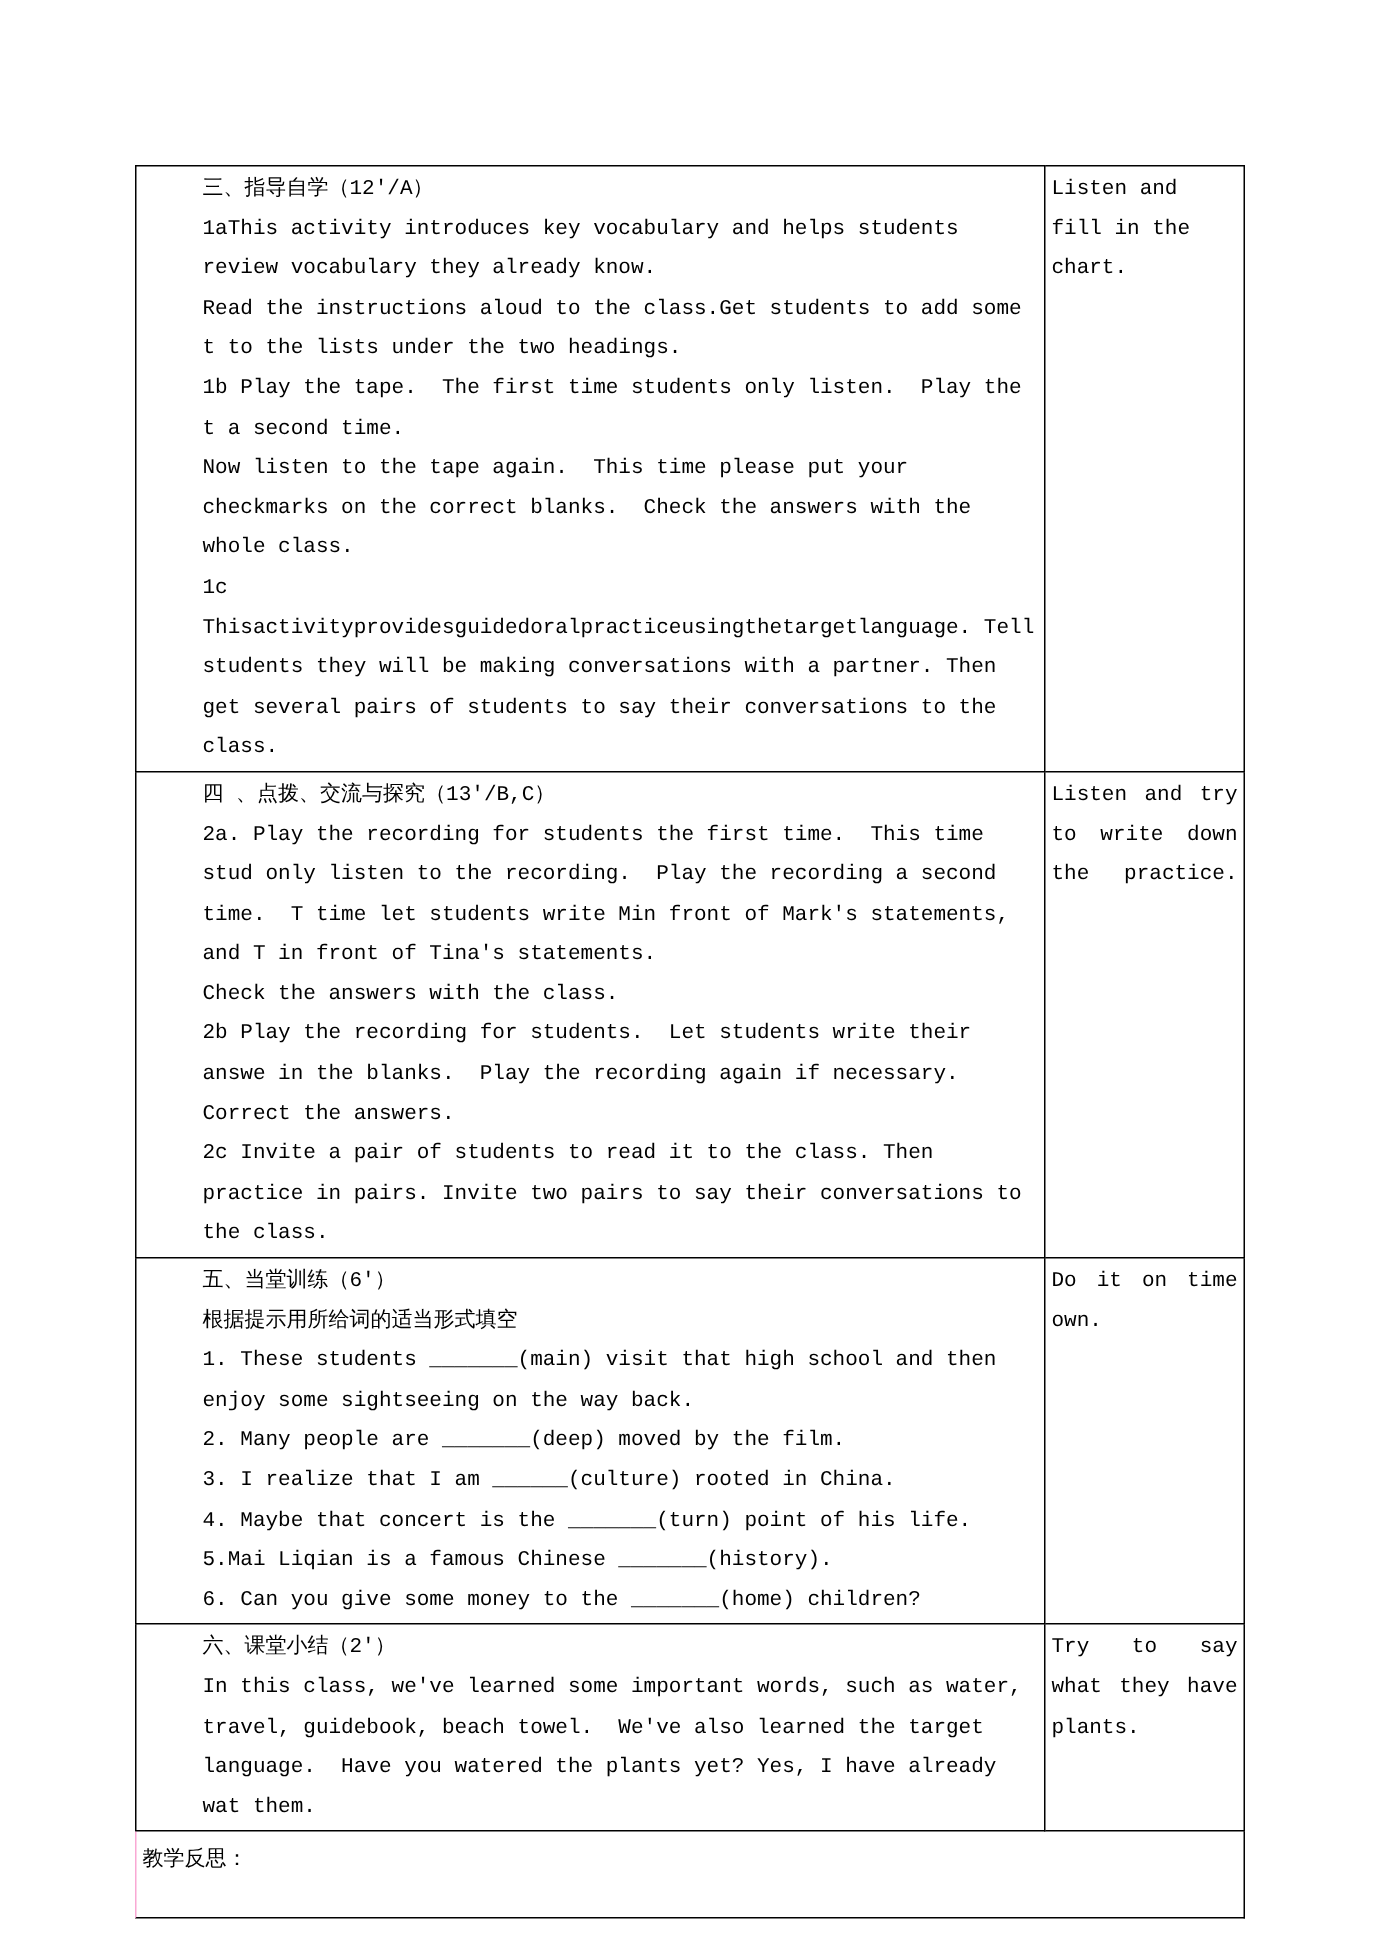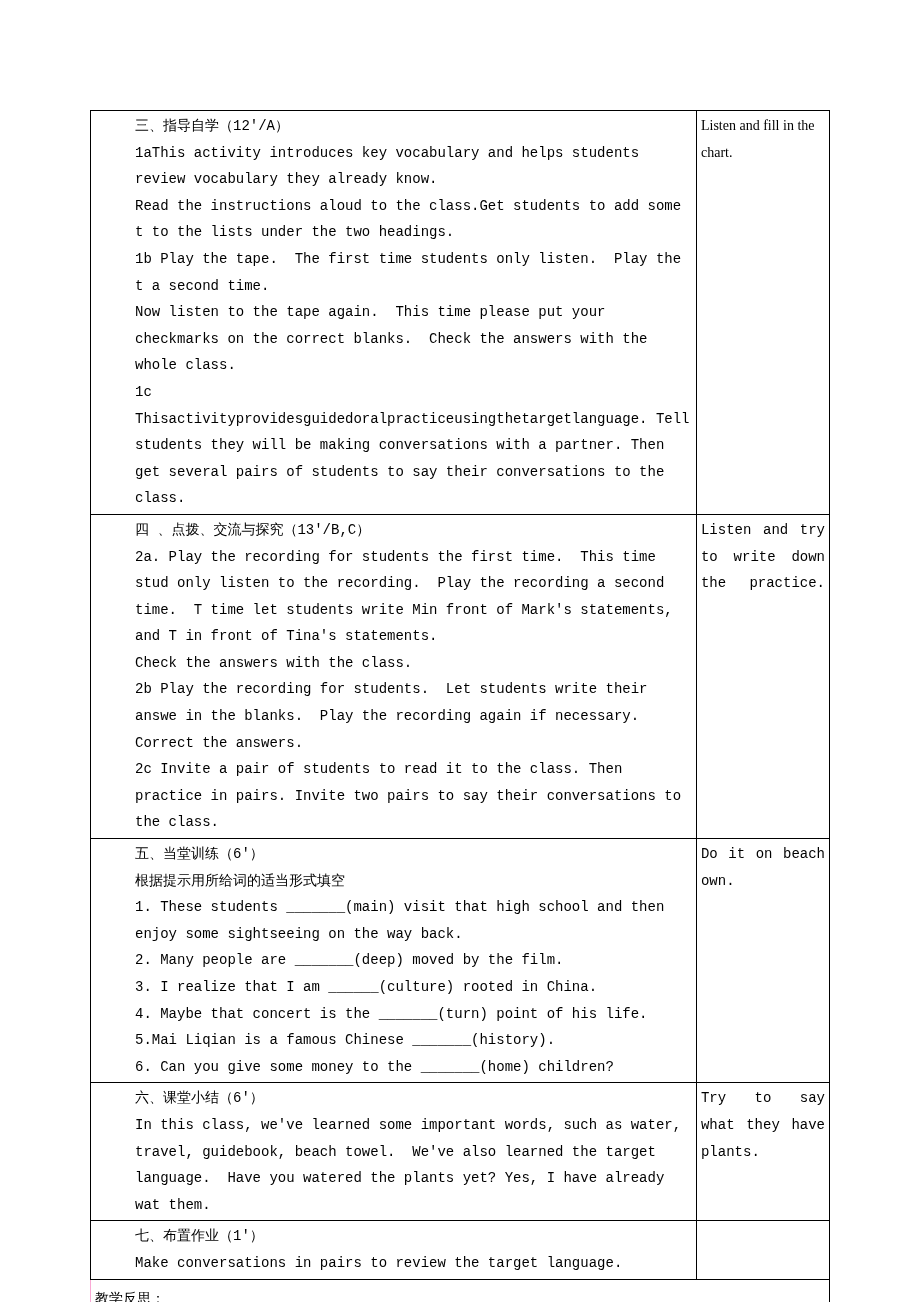--- a/index.html
+++ b/index.html
@@ -33,21 +33,20 @@
       padding-left: 44px;
     }
     .col-side {
       width: 18%;
       text-align: justify;
       text-align-last: justify;
     }
     .col-side.no-justify {
       text-align: left;
       text-align-last: left;
-      font-family: Liberation Serif, serif;
     }
     .reflection {
       border-left: 1px solid #f9a8d4;
       border-right: 1px solid #000;
       border-bottom: 1px solid #000;
       padding: 6px 4px 24px 4px;
     }
     .pre {
       white-space: pre-wrap;
     }
@@ -82,29 +81,24 @@
       </tr>
       <tr>
         <td class="col-main pre">五、当堂训练（6′）
 根据提示用所给词的适当形式填空
 1. These students _______(main) visit that high school and then enjoy some sightseeing on the way back.
 2. Many people are _______(deep) moved by the film.
 3. I realize that I am ______(culture) rooted in China.
 4. Maybe that concert is the _______(turn) point of his life.
 5.Mai Liqian is a famous Chinese _______(history).
 6. Can you give some money to the _______(home) children?</td>
-        <td class="col-side">  Do  it  on beach own.</td>
+        <td class="col-side">  Do  it  on time own.</td>
       </tr>
       <tr>
-        <td class="col-main pre">六、课堂小结（6′）
+        <td class="col-main pre">六、课堂小结（2′）
 In this class, we've learned some important words, such as water, travel, guidebook, beach towel.  We've also learned the target language.  Have you watered the plants yet? Yes, I have already wat them.</td>
         <td class="col-side">Try  to  say what    they have plants.</td>
-      </tr>
-      <tr>
-        <td class="col-main pre">七、布置作业（1′）
-Make conversations in pairs to review the target language.</td>
-        <td class="col-side no-justify"></td>
       </tr>
     </tbody>
 </table>
 <div class="reflection">
   <span>教学反思：</span>
 </div>
 
 </body></html>

